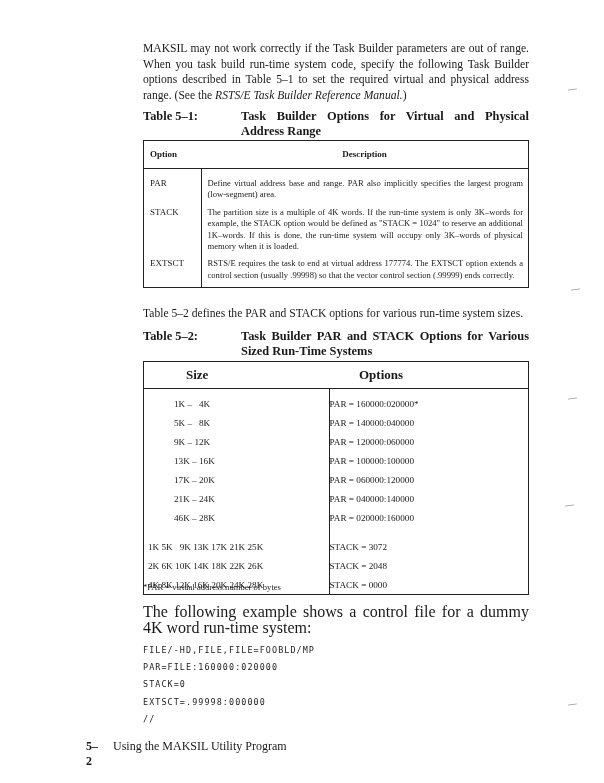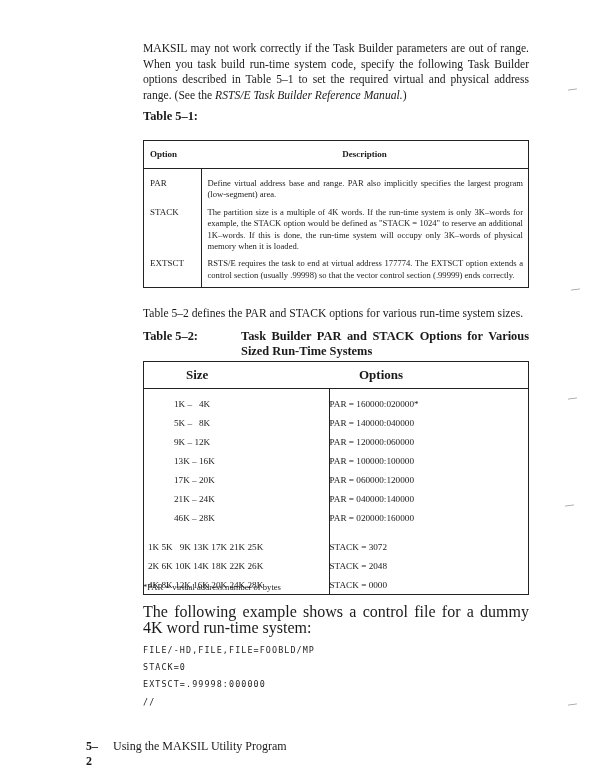--- a/index.html
+++ b/index.html
@@ -42,20 +42,21 @@
 </style>
 </head>
 <body>
 
 <div class="page">
 
   <div class="para" style="top:41px;"><span>MAKSIL may not work correctly if the Task Builder parameters are out of range. When you task build run-time system code, specify the following Task Builder options described in Table 5–1 to set the required virtual and physical address range. (See the </span><i>RSTS/E Task Builder Reference Manual.</i><span>)</span></div>
 
   <div class="tcap" style="top:109px;">
     <span class="num">Table 5–1:</span>
+    <span class="txt">Task Builder Options for Virtual and Physical Address Range</span>
   </div>
 
   <table class="t1">
     <tbody>
         <tr>
       <th class="opt">Option</th>
       <th>Description</th>
     </tr>
     <tr class="first">
       <td class="c1">PAR</td>
@@ -125,21 +126,21 @@
       <td class="c1" style="white-space:pre;">4K 8K 12K 16K 20K 24K 28K</td>
       <td class="c2">STACK = 0000</td>
     </tr>
   </tbody>
     </table>
 
   <div class="footnote">*PAR = virtual address:number of bytes</div>
 
   <div class="para" style="top:604px;font-size:16px;">The following example shows a control file for a dummy 4K word run-time system:</div>
 
-  <div class="code"><div>FILE/-HD,FILE,FILE=FOOBLD/MP</div><div>STACK=0</div><div>EXTSCT=.99998:000000</div><div>//</div></div>
+  <div class="code"><div>FILE/-HD,FILE,FILE=FOOBLD/MP</div><div>PAR=FILE:160000:020000</div><div>STACK=0</div><div>EXTSCT=.99998:000000</div><div>//</div></div>
 
   <div class="footer">
     <span class="pg">5–2</span>
     <span class="ttl">Using the MAKSIL Utility Program</span>
   </div>
 
   <div class="mark" style="left:568px;top:89px;"></div>
   <div class="mark" style="left:571px;top:289px;"></div>
   <div class="mark" style="left:568px;top:398px;"></div>
   <div class="mark" style="left:565px;top:505px;"></div>

